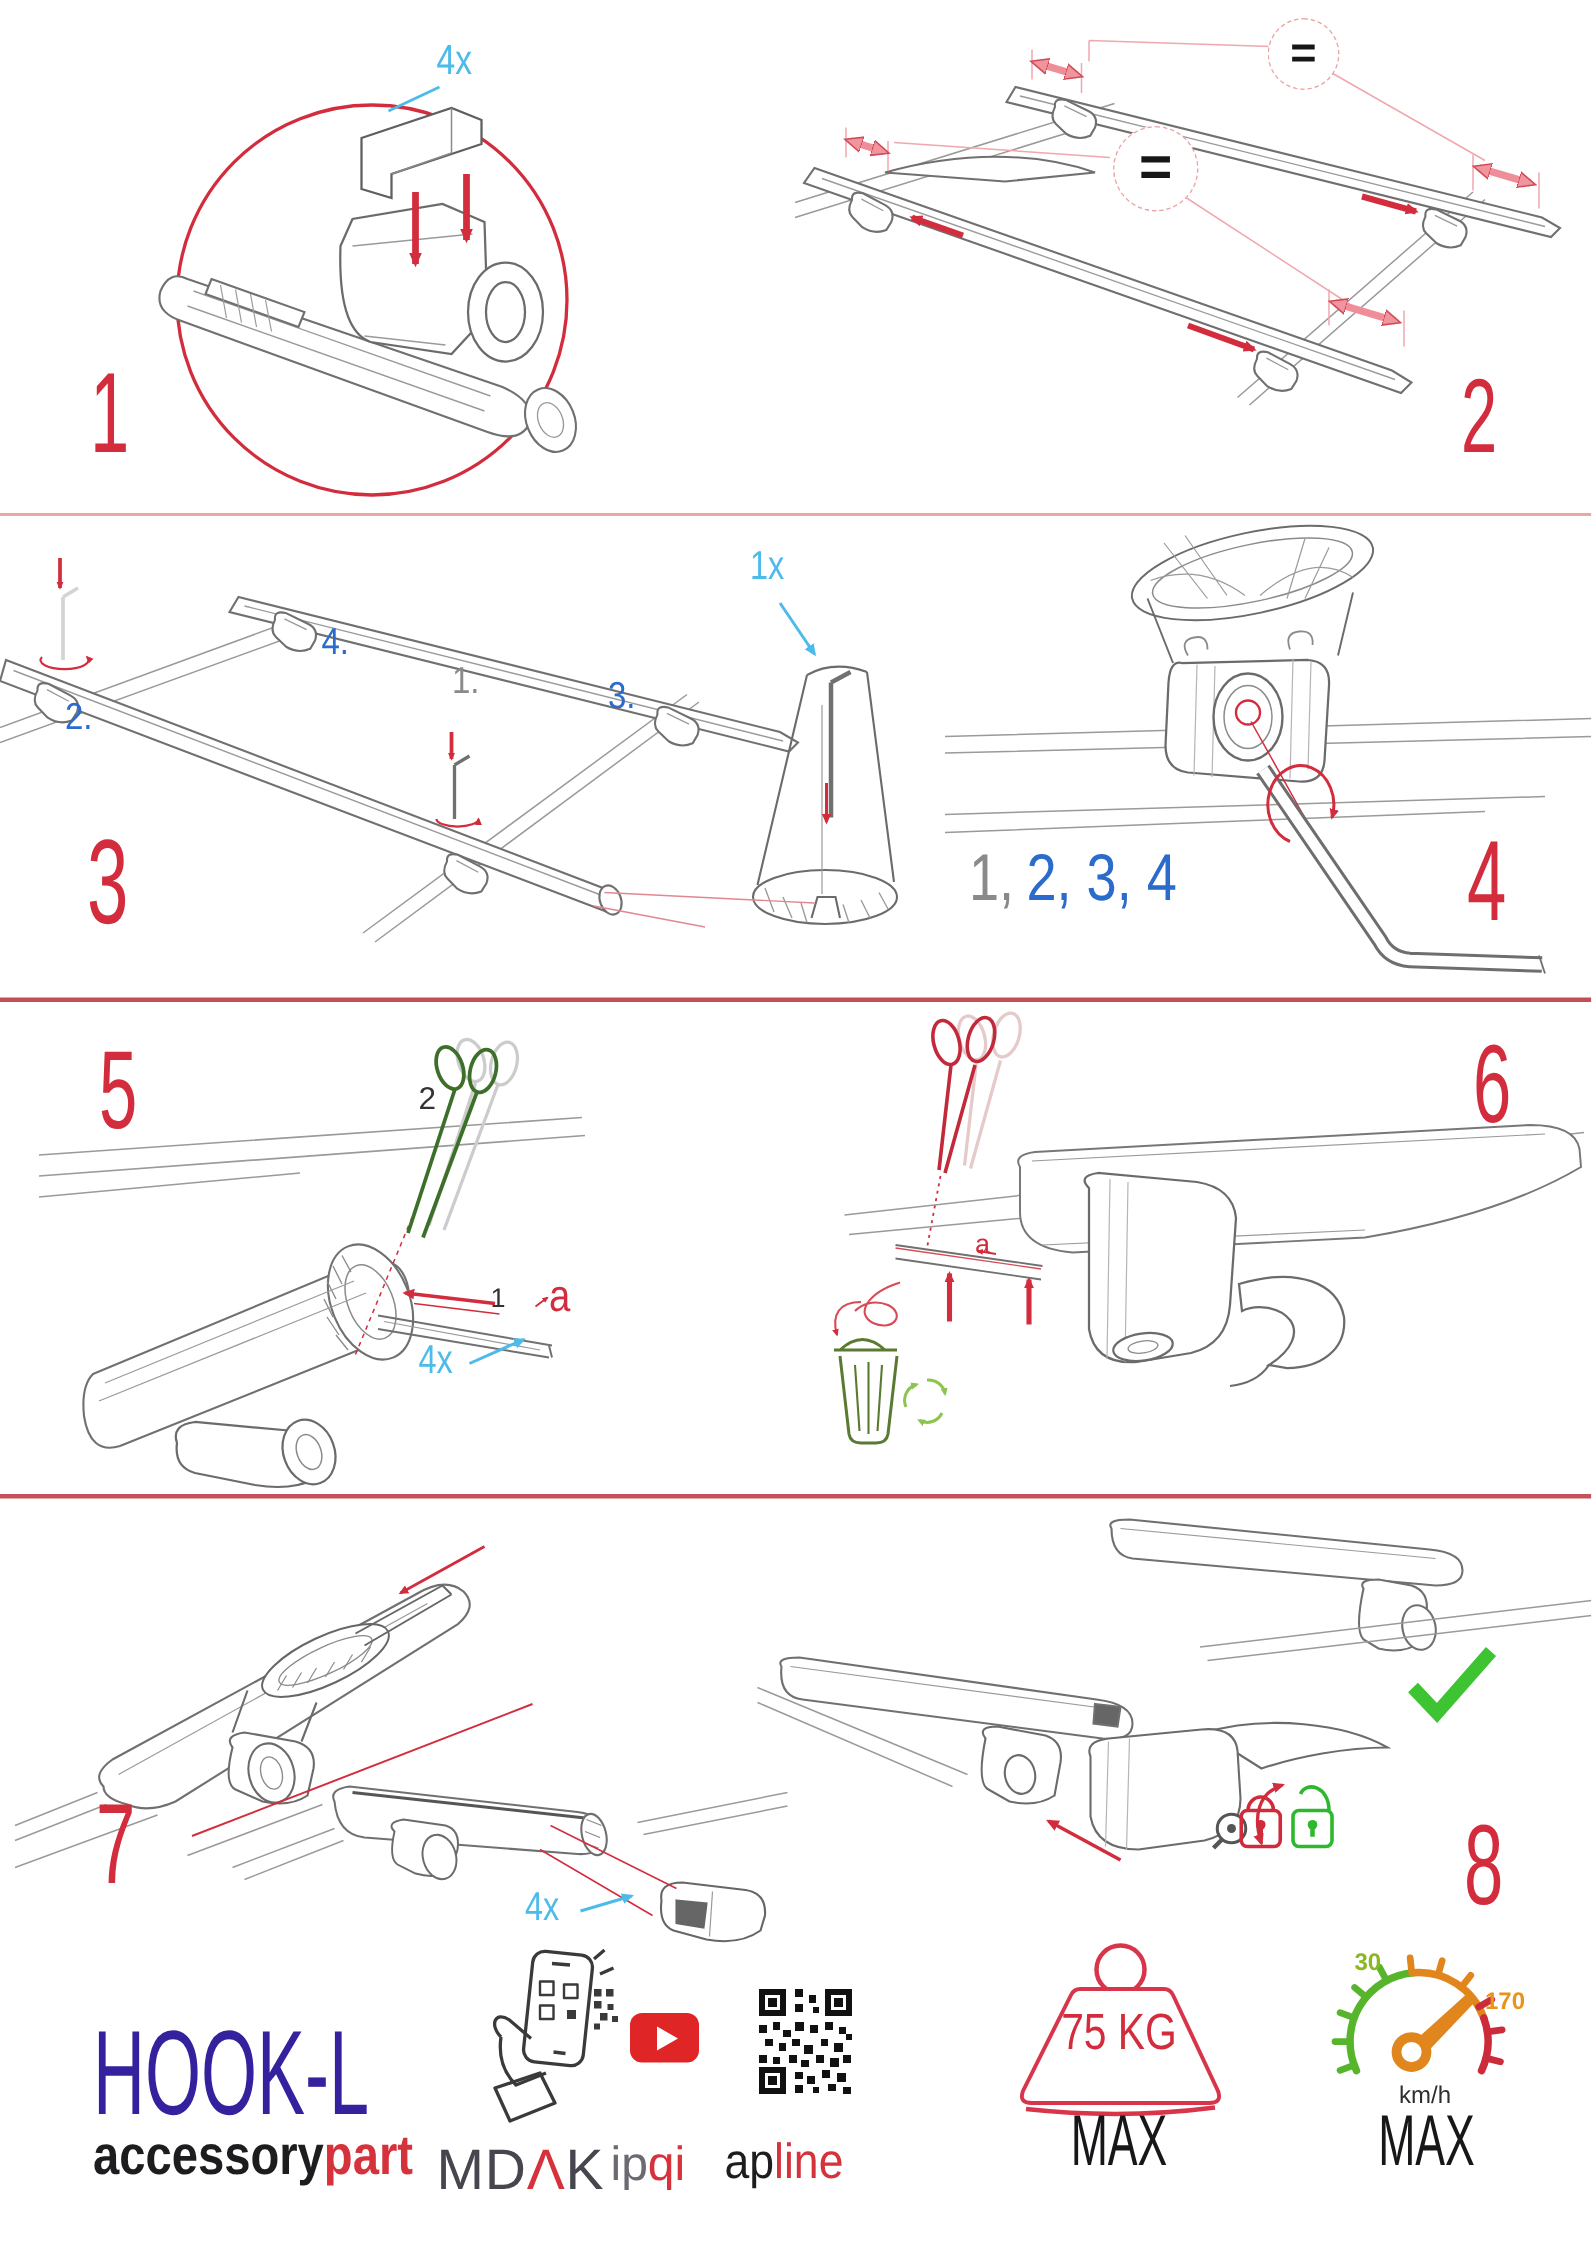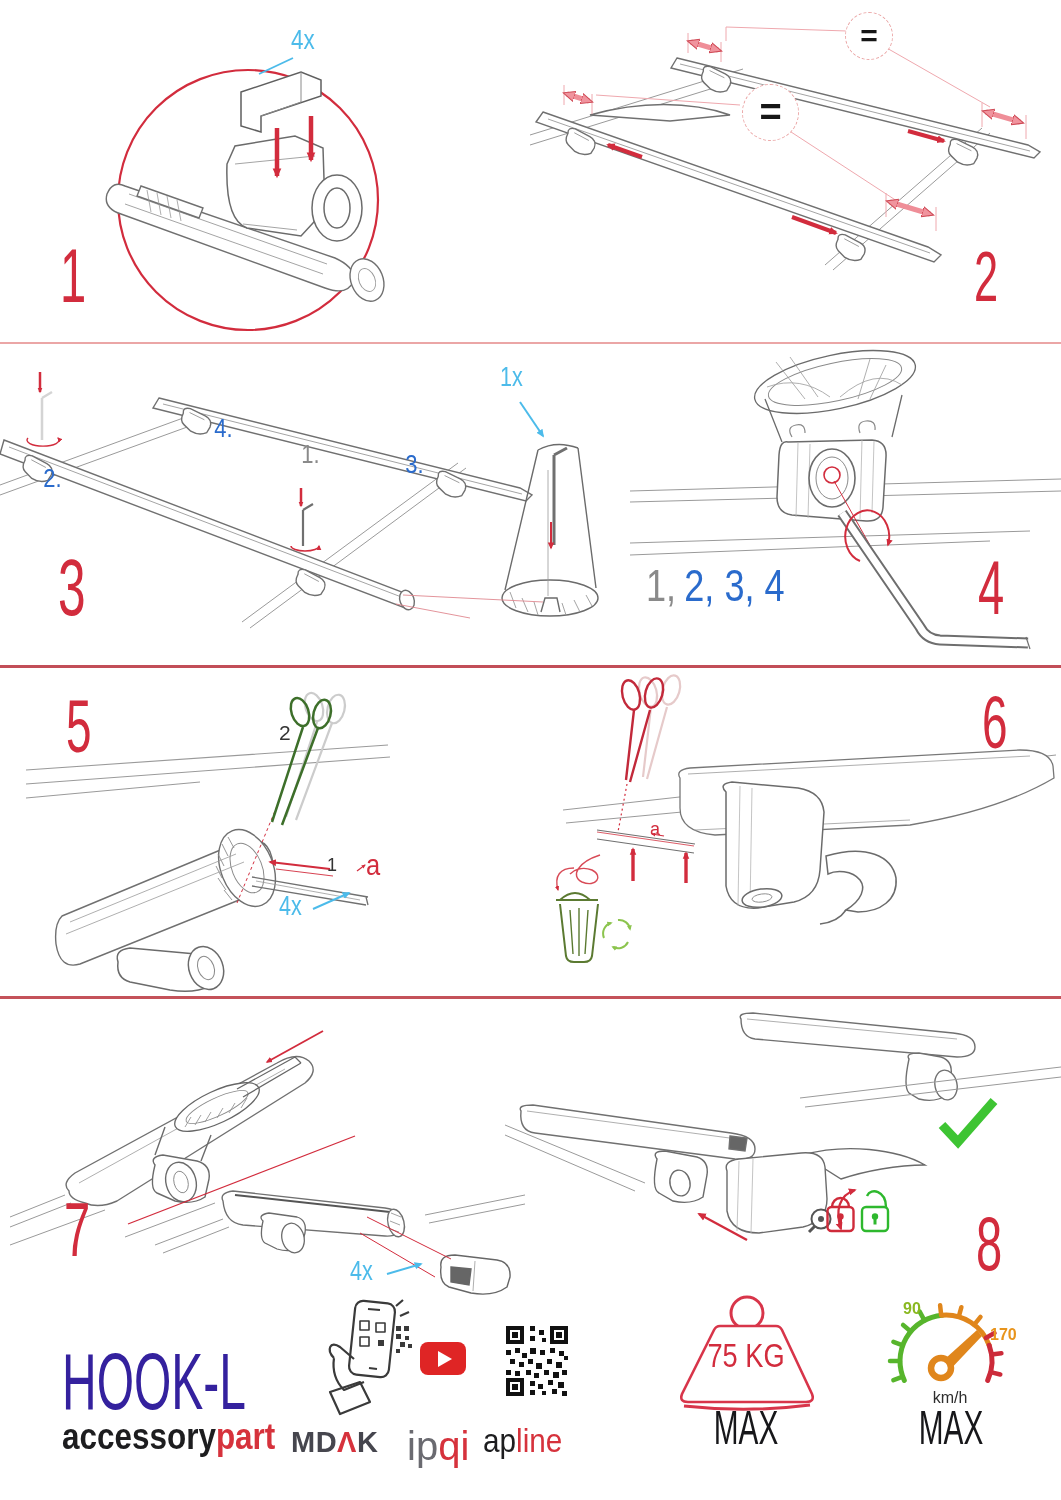--- a/index.html
+++ b/index.html
@@ -482,22 +482,22 @@
       <rect x="32" y="58" width="5" height="5"></rect>
         <rect x="42" y="54" width="5" height="5"></rect>
       <rect x="52" y="56" width="6" height="6"></rect>
         <rect x="24" y="64" width="5" height="5"></rect>
       <rect x="36" y="65" width="4" height="4"></rect>
         <rect x="46" y="63" width="5" height="5"></rect>
       <rect x="56" y="65" width="5" height="5"></rect>
     </g>
   </svg>
 
-  <div class="lbl" style="left:291px;top:1428px;font-size:29px;font-weight:700;letter-spacing:0.5px"><span style="color:#46464e">MD</span><span style="color:#d6323c">Λ</span><span style="color:#46464e">K</span></div>
-  <div class="lbl" style="left:407px;top:1426px;font-size:40px;font-weight:500"><span style="color:#6a6a70">ip</span><span style="color:#d6323c">qi</span></div>
+  <div class="lbl" style="left:291px;top:1428px;font-size:38px;font-weight:400;letter-spacing:0.5px"><span style="color:#46464e">MD</span><span style="color:#d6323c">Λ</span><span style="color:#46464e">K</span></div>
+  <div class="lbl" style="left:407px;top:1426px;font-size:32px;font-weight:500"><span style="color:#6a6a70">ip</span><span style="color:#d6323c">qi</span></div>
   <div class="lbl cond" style="left:483px;top:1424px;font-size:33px;font-weight:500;transform:scaleX(0.9)"><span style="color:#1d1d1f">ap</span><span style="color:#d6323c">line</span></div>
 
   <svg style="left:660px;top:1292px" width="180" height="125" viewBox="0 0 180 125">
     <circle cx="87" cy="21" r="16" fill="none" stroke="#d8354a" stroke-width="3"></circle>
     <path d="M60,34 L116,34 Q120,34 122,38 L152,102 Q155,110 146,110 L28,110 Q19,110 22,102 L54,38 Q56,34 60,34 Z" fill="#fff" stroke="#d8354a" stroke-width="2.6"></path>
     <path d="M24,114 Q88,121 150,113" fill="none" stroke="#d8354a" stroke-width="3"></path>
   </svg>
   <div class="lbl ctr redlbl cond" style="left:690px;top:1338px;width:112px;font-size:34px;transform:scaleX(0.8);transform-origin:center top">75 KG</div>
   <div class="lbl ctr cond" style="left:690px;top:1404px;width:112px;font-size:48px;font-weight:500;color:#17171a;transform:scaleX(0.62);transform-origin:center top">MAX</div>
 
@@ -512,18 +512,18 @@
       <g stroke="#e0861c" stroke-width="4.5">
         <path d="M57.2,21.2 L56.1,11.3 M74.7,22.8 L77.4,13.2 M90.3,30.7 L96.5,22.9"></path>
       </g>
       <g stroke="#cc2b3a" stroke-width="4.5">
         <path d="M101.8,44 L110.5,39 M107.5,60.6 L117.4,59.2 M106.6,78.1 L116.3,80.5"></path>
       </g>
     </g>
     <polygon points="52,73 61,81 98,42 93,36" fill="#e0861c"></polygon>
     <circle cx="57" cy="74" r="10" fill="#fff" stroke="#e0861c" stroke-width="6.5"></circle>
   </svg>
-  <div class="lbl" style="left:903px;top:1301px;font-size:16px;font-weight:600;color:#8ab821">90</div>
+  <div class="lbl" style="left:903px;top:1301px;font-size:16px;font-weight:600;color:#8ab821">30</div>
   <div class="lbl" style="left:990px;top:1327px;font-size:16px;font-weight:600;color:#e8941c">170</div>
   <div class="lbl ctr" style="left:900px;top:1390px;width:100px;font-size:16px;color:#2e2e2e">km/h</div>
   <div class="lbl ctr cond" style="left:895px;top:1404px;width:112px;font-size:48px;font-weight:500;color:#17171a;transform:scaleX(0.62);transform-origin:center top">MAX</div>
 
 </div>
 
 </body></html>

